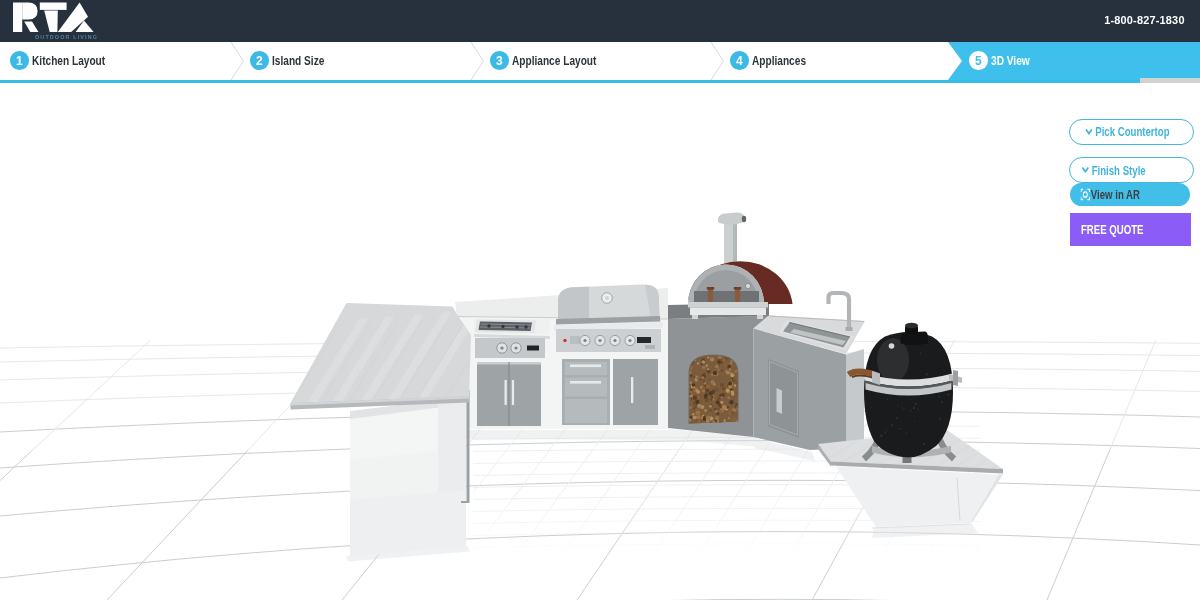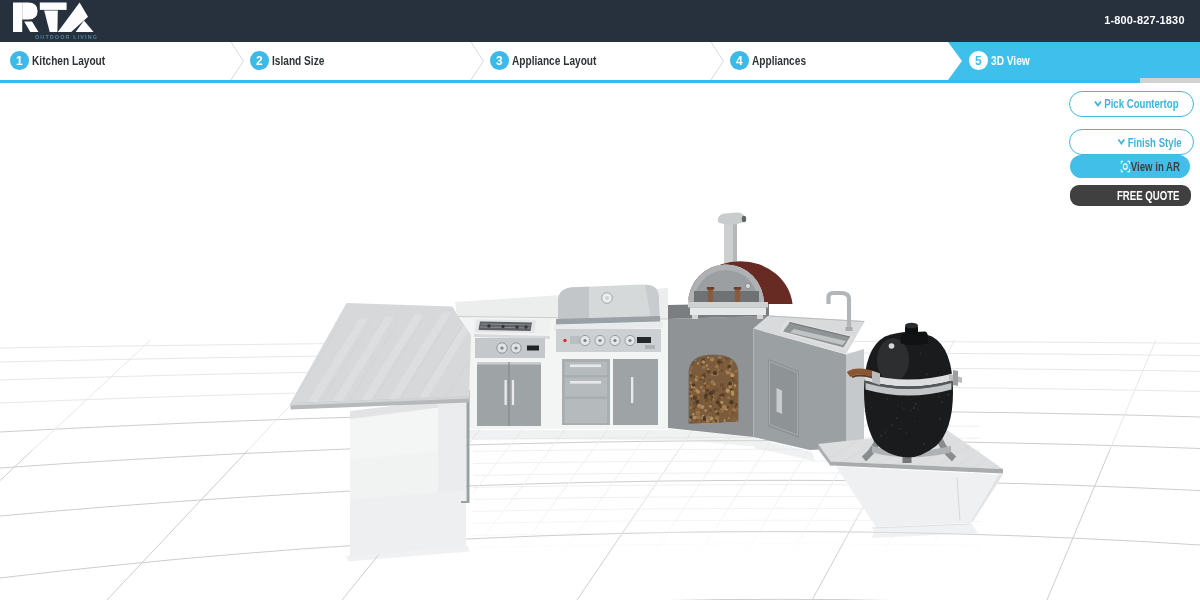--- a/index.html
+++ b/index.html
@@ -11,28 +11,28 @@
   .nav{position:absolute;left:0;top:41.5px;width:1200px;height:38px;background:#ffffff;}
   .step{position:absolute;top:0;height:38px;display:flex;align-items:center;}
   .circ{width:18.5px;height:18.5px;border-radius:50%;background:#3cb9e6;color:#fff;flex:none;
         font-size:12px;font-weight:bold;display:flex;align-items:center;justify-content:center;}
   .slbl{margin-left:3px;font-size:13.5px;font-weight:bold;color:#2e3338;white-space:nowrap;
         transform:scaleX(0.75);transform-origin:left center;}
   .chev{position:absolute;top:0;}
   .strip{position:absolute;left:0;top:79.5px;width:1140px;height:3.8px;background:#35bce9;}
   .stripg{position:absolute;left:1140px;top:78px;width:60px;height:5.3px;background:#d2d2d2;}
   .s5bg{position:absolute;top:0;left:948px;width:252px;height:38px;}
-  .btn{position:absolute;display:flex;align-items:center;justify-content:flex-end;
-       font-weight:bold;box-sizing:border-box;}
+  .btn{position:absolute;display:flex;align-items:center;justify-content:flex-start;
+       font-weight:bold;box-sizing:border-box;margin-top:28px;}
   .btn .inner{display:flex;align-items:center;transform:scaleX(0.74);transform-origin:center;}
   .btn .txt{font-size:13px;white-space:nowrap;}
   .btn.outline{left:1069px;width:125px;height:26px;border-radius:13px;background:#fff;
                border:1.4px solid #45b6dc;color:#3fb3da;}
   .btn.cyan{left:1070px;width:120px;height:23px;border-radius:11.5px;background:#41bfe8;color:#404040;}
-  .btn.orange{left:1069.5px;width:121px;height:21px;border-radius:9px;background:#404040;color:#fff;}
+  .btn.orange{left:1069.5px;width:121px;height:33px;border-radius:0;background:#8b5cf6;color:#fff;}
 </style>
 </head>
 <body>
   <div class="hdr">
     <svg width="100" height="41" viewBox="0 0 100 41" style="position:absolute;left:0;top:0;">
       <g fill="#fdfdfd">
         <rect x="13" y="2.5" width="9.2" height="29.5"></rect>
         <path d="M22.2 2.5 L28 2.5 Q37.6 2.5 37.6 11 Q37.6 19.3 28.5 19.5 L22.2 19.5 Z"></path>
         <polygon points="24.2,21.5 32,21.5 38.5,32 30.3,32"></polygon>
         <rect x="39.8" y="2.5" width="26.8" height="7.4"></rect>

